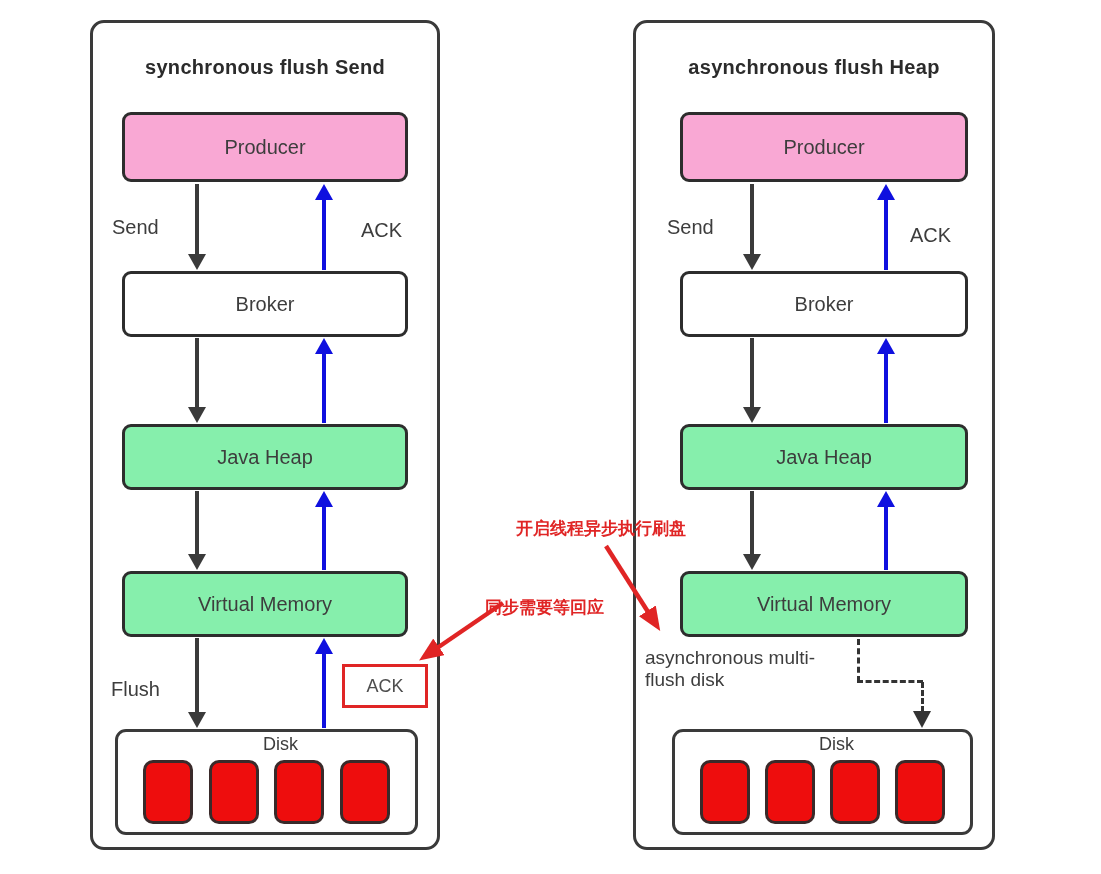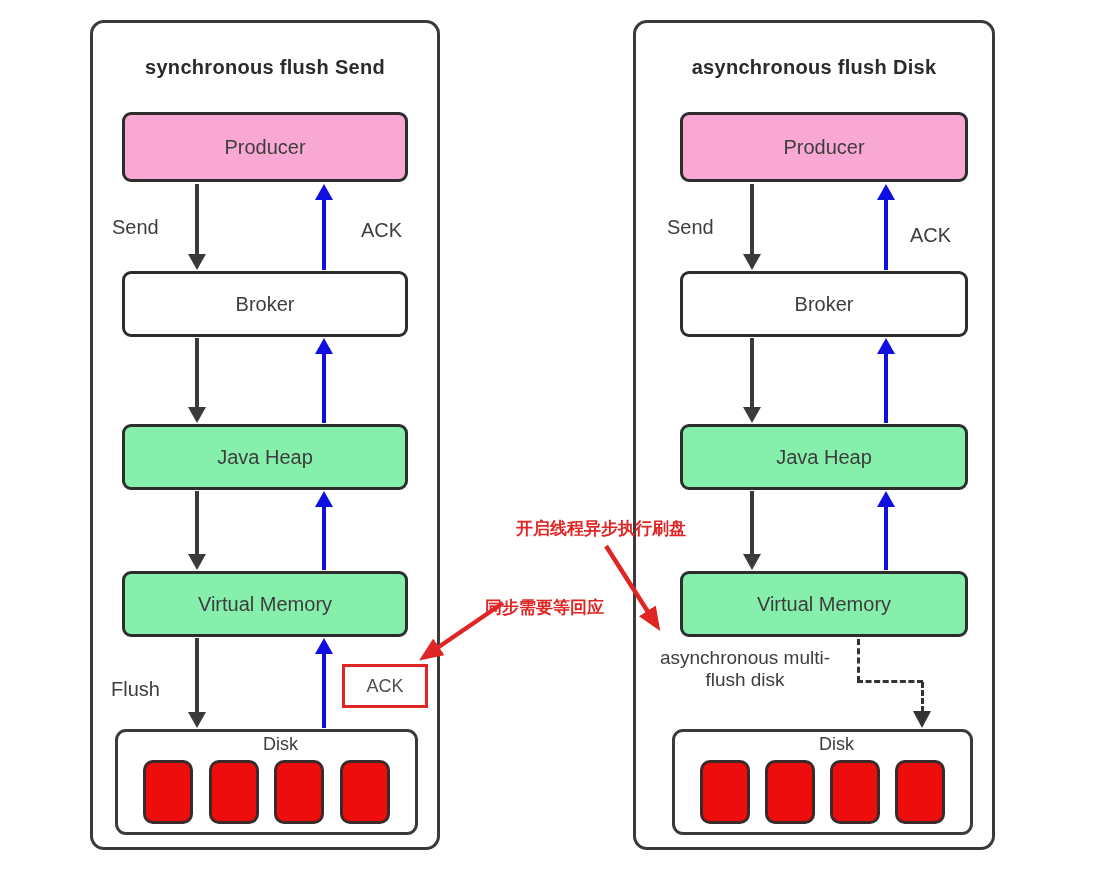--- a/index.html
+++ b/index.html
@@ -36,21 +36,21 @@
     border:3px solid #3a2a2a;border-radius:10px;box-sizing:border-box;
   }
   .lbl{position:absolute;font-size:20px;color:#3d3d3d;}
   .ack-red{
     position:absolute;box-sizing:border-box;border:3px solid #e02525;
     display:flex;align-items:center;justify-content:center;
     font-size:18px;color:#4e4e4e;background:#ffffff;
   }
   .cn{position:absolute;font-weight:bold;font-size:17px;color:#e02525;white-space:nowrap;}
   .note{
-    position:absolute;text-align:center;font-size:19px;color:#3d3d3d;line-height:22px;
+    position:absolute;font-size:19px;color:#3d3d3d;line-height:22px;
   }
   
   .arrow{position:absolute;width:18px;}
   .arrow i{position:absolute;display:block;}
   .arrow .shaft{left:7px;width:4px;top:0;bottom:0;}
   .arrow.down .shaft{bottom:14px;}
   .arrow.up .shaft{top:14px;}
   .arrow .head{left:0;width:0;height:0;border-left:9px solid transparent;border-right:9px solid transparent;}
   .arrow.down .head{bottom:0;border-top:16px solid;}
   .arrow.up .head{top:0;border-bottom:16px solid;}
@@ -129,21 +129,21 @@
     <div class="disk-label">Disk</div>
     <div class="blocks">
       <div class="block"></div>
       <div class="block"></div>
       <div class="block"></div>
       <div class="block"></div>
     </div>
   </div>
 
   <div class="panel" style="left:633px;top:20px;width:362px;height:830px;"></div>
-  <div class="title" style="left:633px;top:56px;width:362px;">asynchronous flush Disk</div>
+  <div class="title" style="left:633px;top:56px;width:362px;">asynchronous flush Heap</div>
 
   <div class="box blue" style="left:680px;top:112px;width:288px;height:70px;">Producer</div>
 
   <div class="arrow black down" style="left:743px;top:184px;height:86px;">
       <i class="shaft"></i>
       <i class="head"></i>
     </div>
   <div class="arrow blue up" style="left:877px;top:184px;height:86px;">
       <i class="shaft"></i>
       <i class="head"></i>

